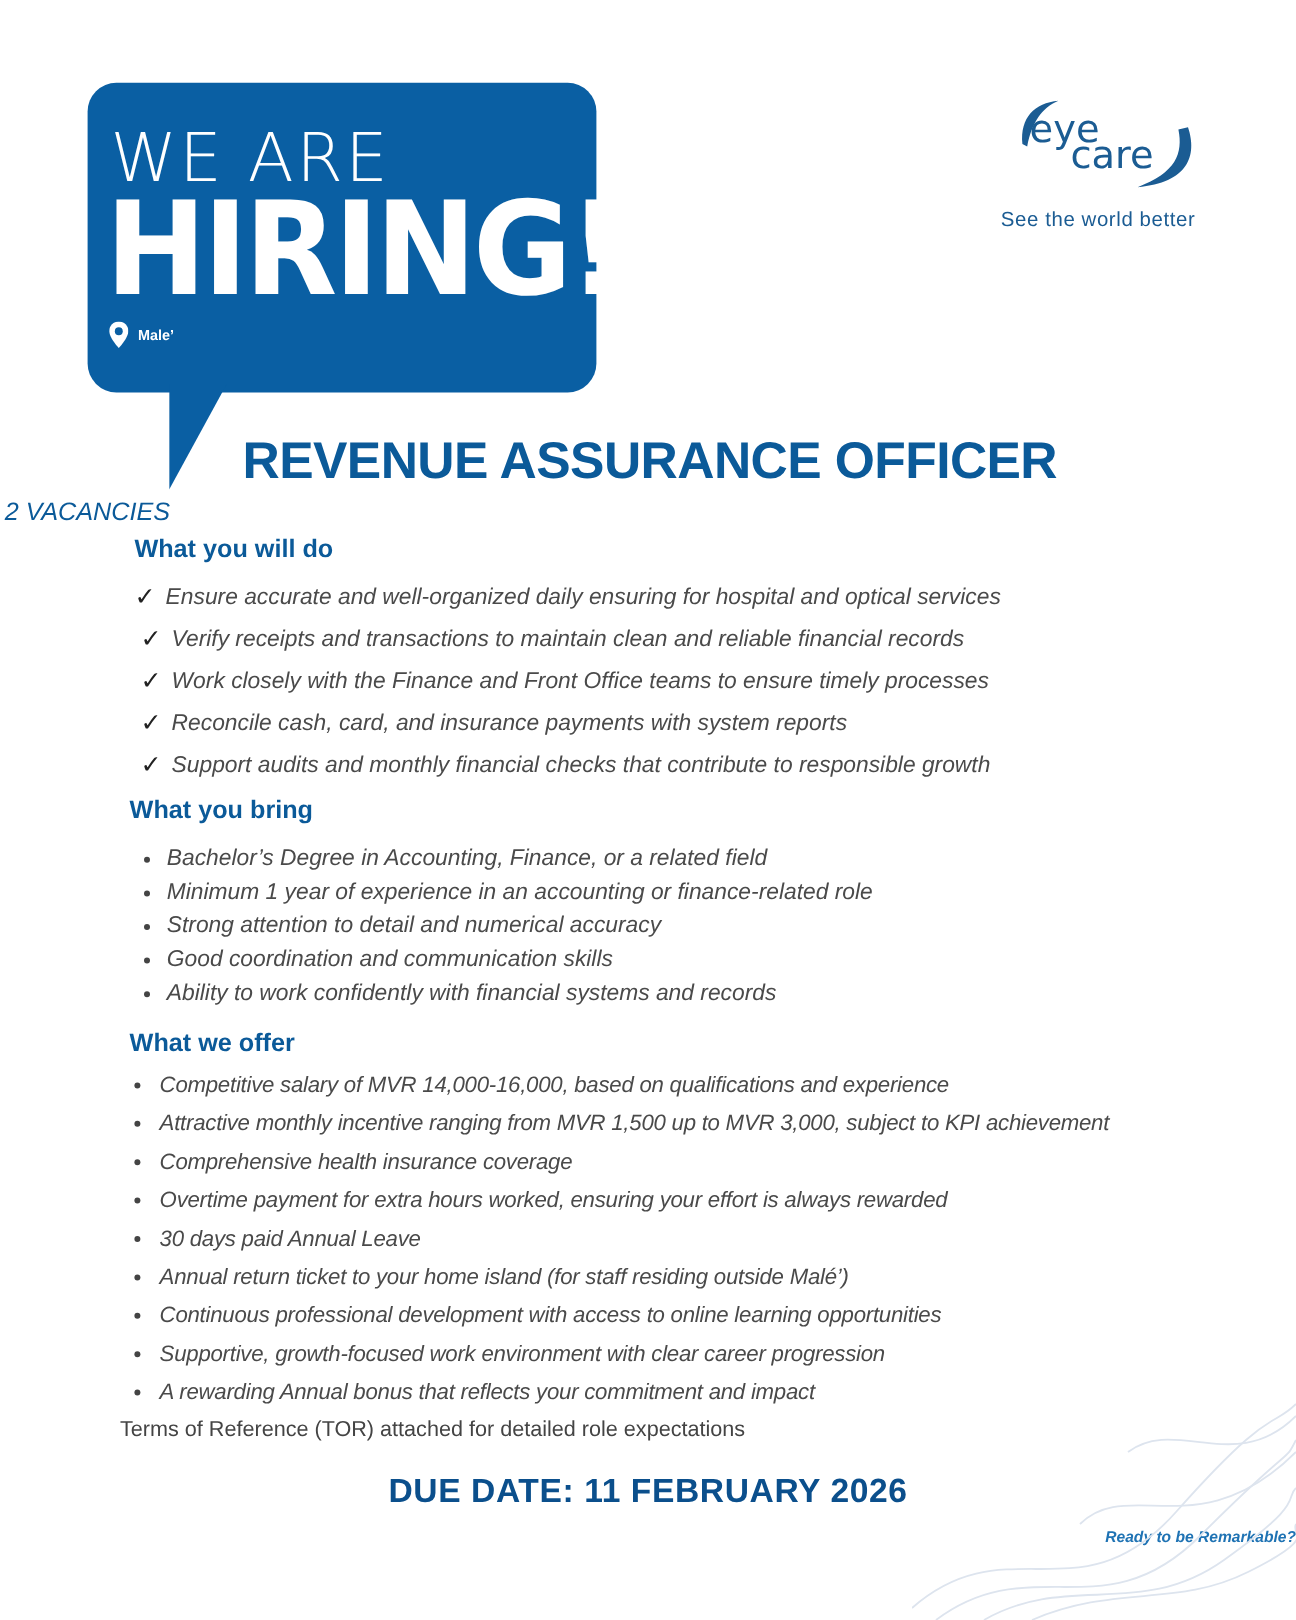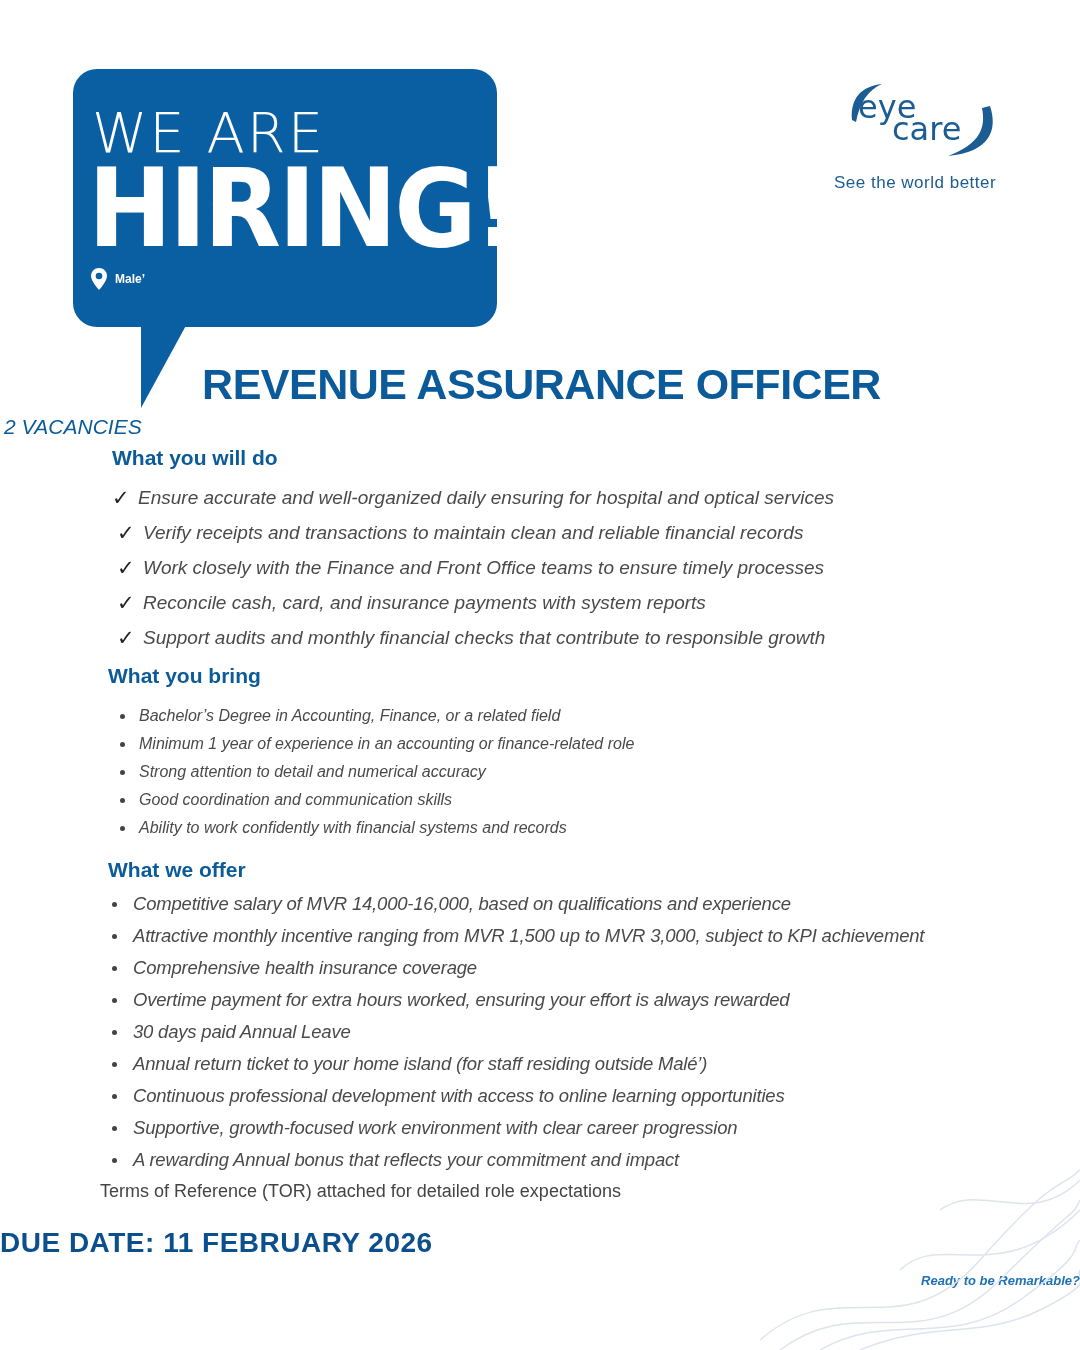--- a/index.html
+++ b/index.html
@@ -36,31 +36,31 @@
     position: absolute; left: 0; right: 0; top: 415px; text-align: left; padding-left: 4px;
     font-size: 21px; font-style: italic; color: #0b5a99;
   }
 
   .section-title { position: absolute; font-size: 21px; font-weight: bold; color: #0b5a99; }
   .check-list { position: absolute; left: 112px; top: 480px; margin: 0; padding: 0; list-style: none; }
   .check-list li { height: 35px; font-size: 19px; font-style: italic; color: #4a4a4a; display: flex; align-items: center; }
   .check-list li .chk { font-style: normal; font-weight: bold; color: #222; width: 26px; font-size: 21px; }
 
   .dot-list { position: absolute; margin: 0; padding: 0; list-style: none; }
-  .dot-list li { font-size: 16px; font-style: italic; color: #4a4a4a; display: flex; align-items: center; }
+  .dot-list li { font-size: 19px; font-style: italic; color: #4a4a4a; display: flex; align-items: center; }
   .dot-list li .dot { width: 5px; height: 5px; border-radius: 50%; background: #444; margin-right: 14px; flex: none; }
 
   .bring-list { left: 120px; top: 702px; }
   .bring-list li { height: 28px; }
   .offer-list { left: 112px; top: 888px; }
   .offer-list li { height: 32px; font-size: 18.5px; letter-spacing: -0.2px; }
   .offer-list li .dot { margin-right: 16px; }
 
   .tor { position: absolute; left: 100px; top: 1181px; font-size: 18px; color: #444; }
-  .due { position: absolute; left: 0; right: 0; top: 1227px; font-size: 28px; font-weight: 900; color: #0b4f8c; letter-spacing: 0.5px; }
+  .due { position: absolute; left: 0; right: 0; top: 1227px; text-align: center; font-size: 28px; font-weight: 900; color: #0b4f8c; letter-spacing: 0.5px; }
   .ready { position: absolute; left: 0; right: 0; top: 1273px; text-align: right; font-size: 13px; font-weight: bold; font-style: italic; color: #1f73b4; }
   .apply { position: absolute; left: 0; right: 0; top: 1368px; text-align: center; font-size: 13px; font-style: italic; color: #c2410c; }
   .waves { position: absolute; right: 0; bottom: 0; }
 </style>
 </head>
 <body>
 
 <div class="bubble"></div>
 <svg class="bubble-tail" width="50" height="90" viewBox="0 0 50 90">
   <polygon points="0,0 48,0 0,88" fill="#0a5fa3"></polygon>

